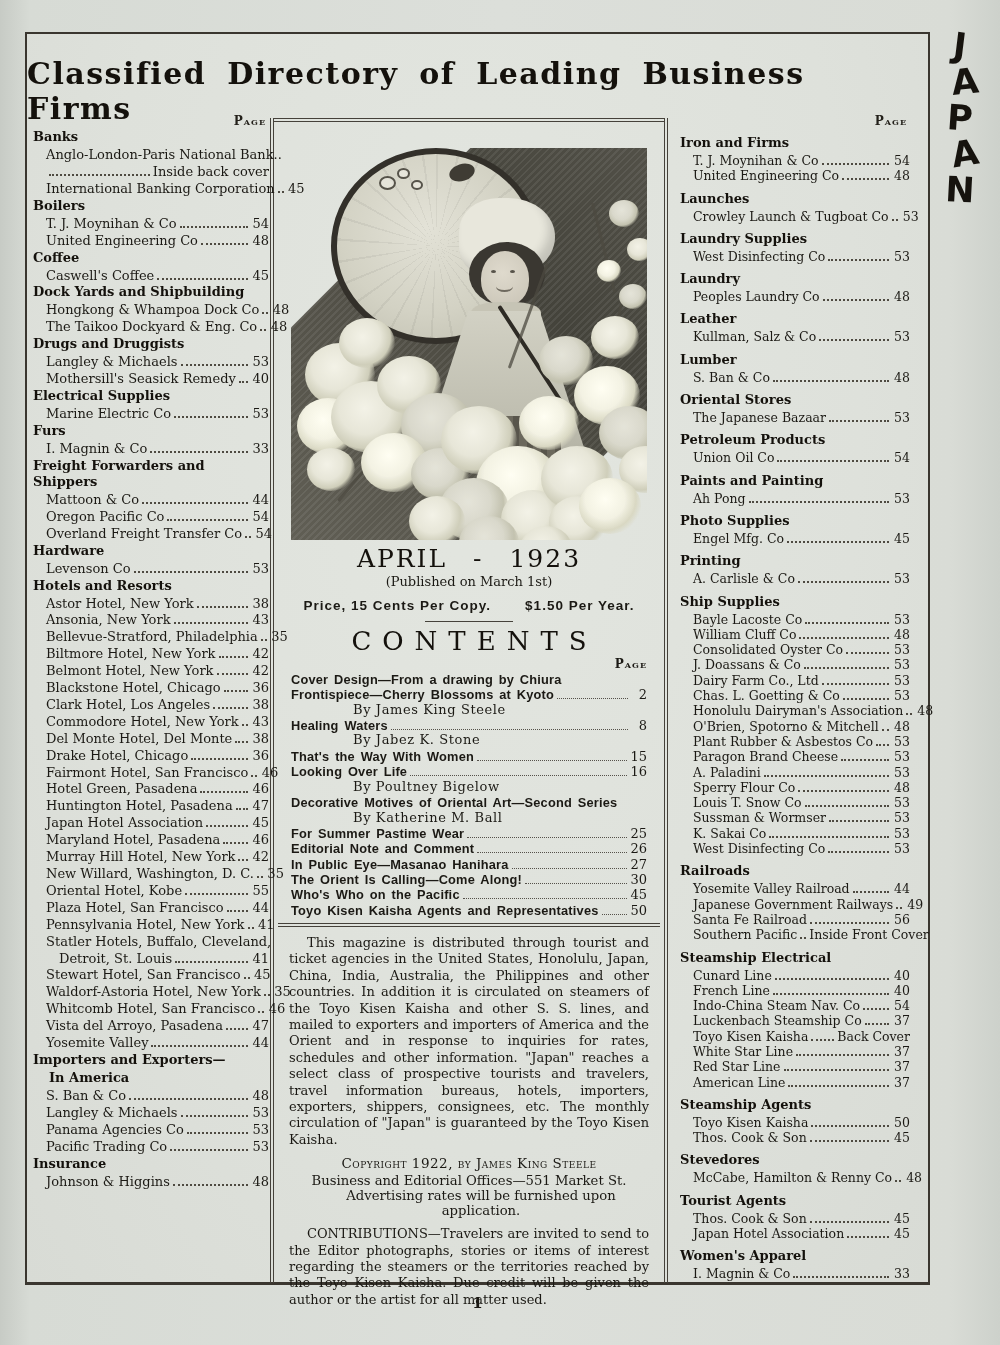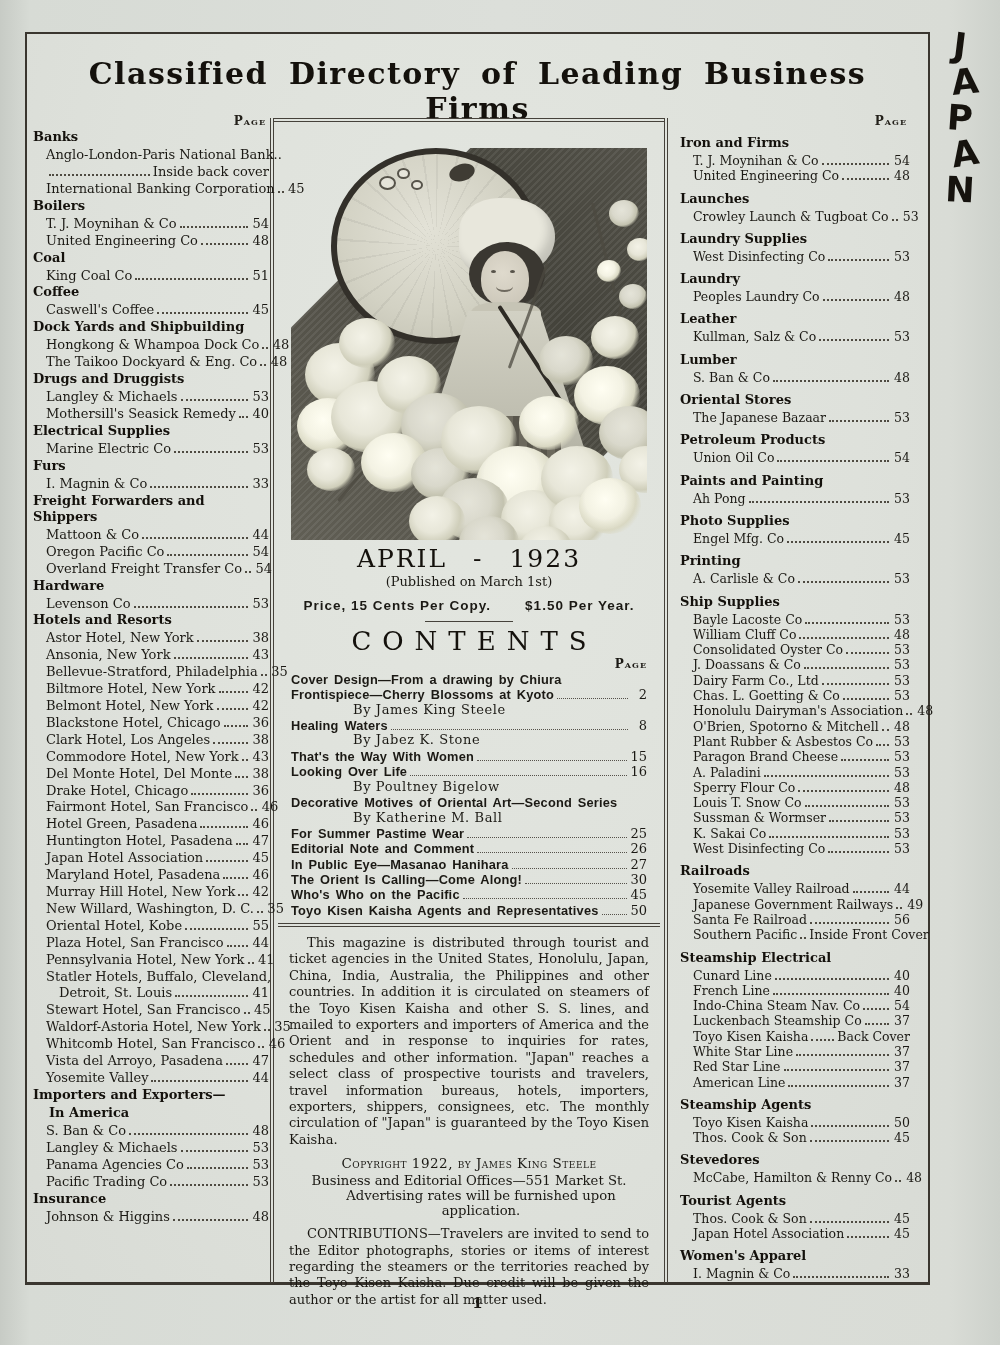--- a/index.html
+++ b/index.html
@@ -11,21 +11,21 @@
     color:#1b1914;
   }
   
   .page-box {
     position:absolute; left:25px; top:32px; width:905px; height:1253px;
     border:2px solid #3a362f;
     box-shadow: inset 0 -5px 0 -4px #3a362f;
     background: radial-gradient(ellipse at 50% 30%, #e3e6e0 0%, #dee1db 60%, #d8dbd5 100%);
   }
   .main-title {
-    position:absolute; left:0; right:0; top:22px; text-align:center;
+    position:absolute; left:0; right:0; top:22px; 
     font-weight:bold; font-size:30px; letter-spacing:1.5px; word-spacing:9px; color:#14110c;
   }
   
   .vsep { position:absolute; top:84px; bottom:0; width:4px;
     border-left:1px solid #45413a; border-right:1px solid #45413a; }
   .vsep.v1 { left:243px; } .vsep.v2 { left:637px; }
   .center-toprule { position:absolute; left:247px; width:390px; top:84px; height:4px;
     border-top:1px solid #45413a; border-bottom:1px solid #45413a; }
   
   .dir-col { position:absolute; top:80px; }
@@ -151,28 +151,20 @@
             <span class="leader"></span>
             <span class="d-page">54</span>
           </div>
           <div class="d-row">
             <span class="d-name">United Engineering Co</span>
             <span class="leader"></span>
             <span class="d-page">48</span>
           </div>
         </div>
         <div class="d-section">
-          <div class="d-heading">Coal</div>
-          <div class="d-row">
-            <span class="d-name">King Coal Co</span>
-            <span class="leader"></span>
-            <span class="d-page">51</span>
-          </div>
-        </div>
-        <div class="d-section">
           <div class="d-heading">Coffee</div>
           <div class="d-row">
             <span class="d-name">Caswell's Coffee</span>
             <span class="leader"></span>
             <span class="d-page">45</span>
           </div>
         </div>
         <div class="d-section">
           <div class="d-heading">Dock Yards and Shipbuilding</div>
           <div class="d-row">

